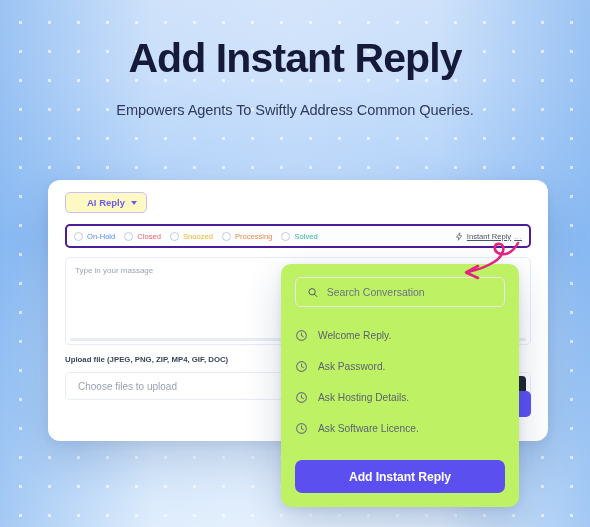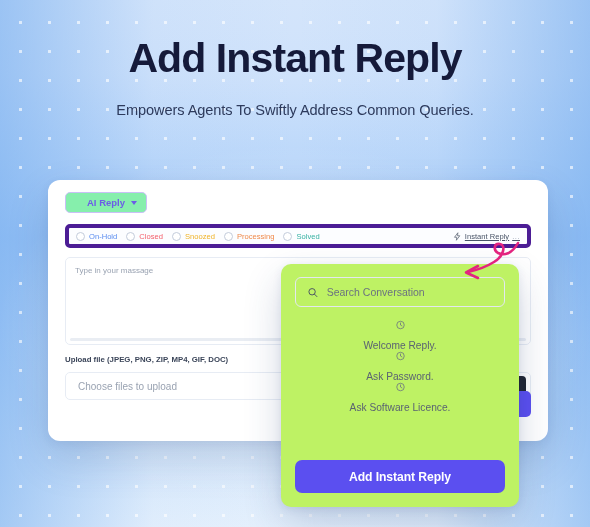--- a/index.html
+++ b/index.html
@@ -103,42 +103,42 @@
     align-items: center;
     gap: 5px;
     padding: 0 9px;
     border-radius: 5px;
     font-size: 9.5px;
     font-weight: 600;
     white-space: nowrap;
   }
   .pill-ai {
     color: #6c5ce7;
-    background: #86efac;
+    background: #fef9c3;
     border: 1px solid #c9c0f6;
     padding-left: 21px;
   }
   .pill-ai .caret {
     width: 0; height: 0;
     border-left: 3.2px solid transparent;
     border-right: 3.2px solid transparent;
     border-top: 4px solid #6c5ce7;
     margin-left: 1px;
   }
   .pill-note {
     color: #e3a12c;
     background: #fdf6e6;
     border: 1px solid #f5dca2;
   }
 
   
   .status-bar {
     margin-top: 11px;
     height: 24px;
-    border: 4px solid #4c1d95;
+    border: 2px solid #4c1d95;
     border-radius: 5px;
     background: #fcfdff;
     display: flex;
     align-items: center;
     padding: 0 7px;
     position: relative;
   }
   .status-list { display: flex; align-items: center; gap: 9px; }
   .status-item { display: inline-flex; align-items: center; gap: 4px; }
   .radio {
@@ -283,21 +283,20 @@
     display: flex;
     flex-direction: column;
     gap: 0;
   }
   .reply-item {
     display: flex;
     align-items: center;
     gap: 10px;
     height: 31px;
     cursor: pointer;
-    flex-direction: column;
   }
   .reply-text {
     font-size: 10.2px;
     color: #5a6372;
   }
 
   .add-btn {
     margin-top: 8px;
     height: 33px;
     width: 100%;
@@ -414,20 +413,27 @@
     </div>
 
     <div class="reply-item">
       <svg width="13" height="13" viewBox="0 0 24 24">
         <circle cx="12" cy="12" r="9" fill="none" stroke="#6b7280" stroke-width="1.9"></circle>
         <path d="M12 7.2 V12 l3.4 2.1" fill="none" stroke="#6b7280" stroke-width="1.9" stroke-linecap="round" stroke-linejoin="round"></path>
       </svg>
       <span class="reply-text">Ask Password.</span>
     </div>
 
+    <div class="reply-item">
+      <svg width="13" height="13" viewBox="0 0 24 24">
+        <circle cx="12" cy="12" r="9" fill="none" stroke="#6b7280" stroke-width="1.9"></circle>
+        <path d="M12 7.2 V12 l3.4 2.1" fill="none" stroke="#6b7280" stroke-width="1.9" stroke-linecap="round" stroke-linejoin="round"></path>
+      </svg>
+      <span class="reply-text">Ask Hosting Details.</span>
+    </div>
 
     <div class="reply-item">
       <svg width="13" height="13" viewBox="0 0 24 24">
         <circle cx="12" cy="12" r="9" fill="none" stroke="#6b7280" stroke-width="1.9"></circle>
         <path d="M12 7.2 V12 l3.4 2.1" fill="none" stroke="#6b7280" stroke-width="1.9" stroke-linecap="round" stroke-linejoin="round"></path>
       </svg>
       <span class="reply-text">Ask Software Licence.</span>
     </div>
 
   </div>

